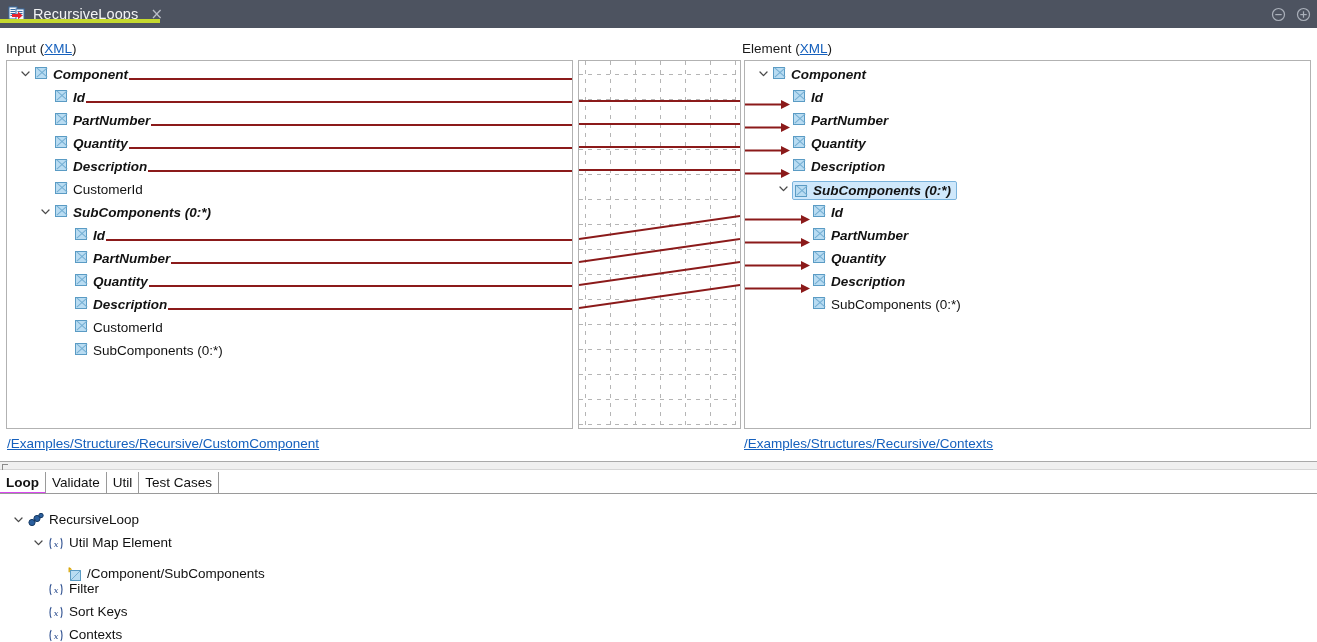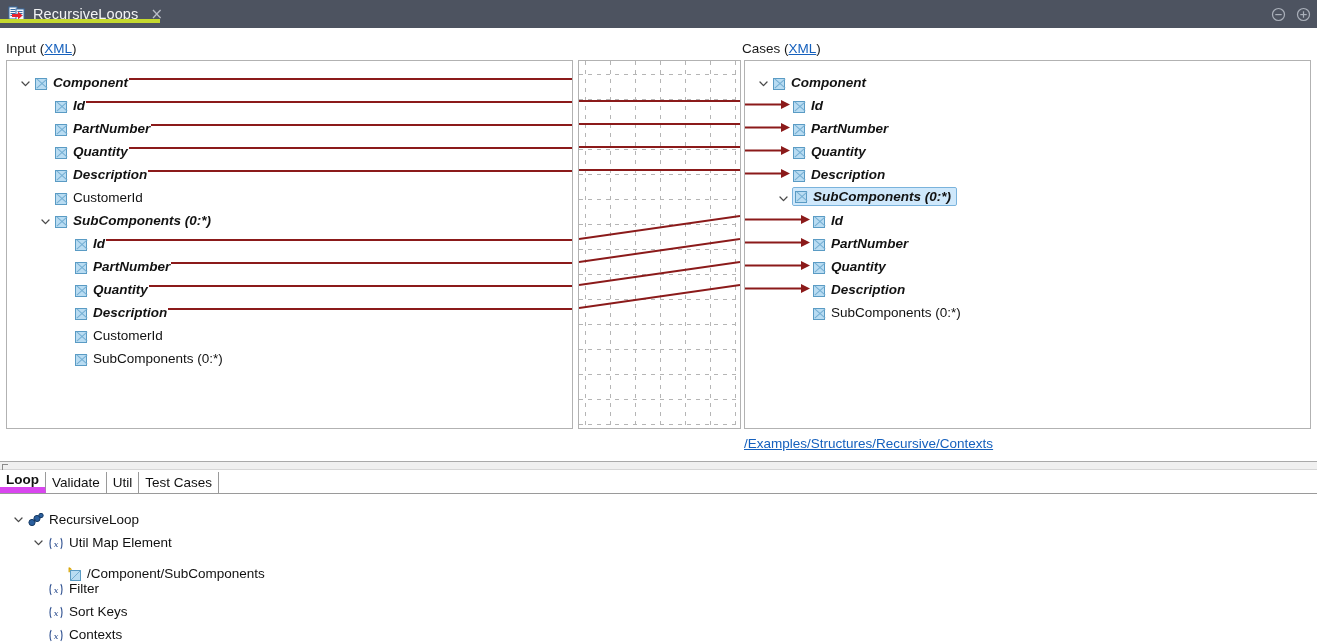--- a/index.html
+++ b/index.html
@@ -46,21 +46,21 @@
     color: #1560bd; text-decoration: underline; cursor: pointer;
   }
 
   
   .tree-panel {
     position: absolute; background: #ffffff;
     border: 1px solid #b2b2b2;
     overflow: hidden;
   }
   .tree-row {
-    position: absolute; height: 23px; display: flex; align-items: flex-end;
+    position: absolute; height: 23px; display: flex; align-items: flex-start;
     white-space: nowrap;
   }
   .twisty {
     width: 13px; height: 13px; flex: none; position: relative; margin-right: 3px;
   }
   .twisty svg { display: block; }
   .el-icon {
     width: 12px; height: 12px; flex: none; margin-right: 6px;
     background: #b9dcf2; border: 1px solid #5a9bc4; position: relative;
   }
@@ -104,21 +104,21 @@
     position: absolute; left: 0; width: 1317px; height: 22px;
     border-bottom: 1px solid #9a9a9a;
     display: flex; align-items: stretch;
   }
   .btab {
     display: flex; align-items: center; padding: 0 6px;
     font-size: 13.5px; color: #111; border-right: 1px solid #9a9a9a;
     background: #ffffff; white-space: nowrap; position: relative; top: 0;
   }
   .btab.first { border-left: none; }
-  .btab.active { font-weight: bold; border-bottom: 6px solid #d946ef; }
+  .btab.active { font-weight: bold; border-bottom: 1px solid #d946ef; }
   .tabstrip-filler { flex: 1 1 auto; border-bottom: 0; }
 
   .bottom-tree { position: absolute; left: 0; width: 1317px; background: #fff; }
   .brow { position: absolute; height: 23px; display: flex; align-items: center; white-space: nowrap; }
   .brow .lbl { font-size: 13.5px; color: #111; }
   .fx-icon { width: 16px; height: 13px; margin-right: 5px; flex: none; }
   .chain-icon { width: 16px; height: 14px; margin-right: 5px; flex: none; }
   .xpath-icon { width: 13px; height: 14px; margin-right: 6px; flex: none; }
 </style>
 </head>
@@ -160,21 +160,21 @@
           <rect x="6.9" y="4.3" width="1.2" height="6.4" fill="#aab0ba"></rect>
         </svg>
       </span>
     </div>
   </div>
 
   <div class="panel-label" style="left:6px; top:41px;">
     <span>Input (</span><a>XML</a><span>)</span>
   </div>
   <div class="panel-label" style="left:742px; top:41px;">
-    <span>Cases (</span><a>XML</a><span>)</span>
+    <span>Element (</span><a>XML</a><span>)</span>
   </div>
 
   <div class="tree-panel" id="input-tree" style="left:6px; top:60px; width:567px; height:369px;">
       <div class="tree-row" style="left: 12px; top: 6px;">
         <span class="twisty">
           <svg width="13" height="13" viewBox="0 0 13 13">
             <path d="M3 5 L6.5 8.6 L10 5" fill="none" stroke="#4a4a4a" stroke-width="1.3" stroke-linecap="round" stroke-linejoin="round"></path>
           </svg>
         </span>
         <span class="el-icon"></span>
@@ -383,20 +383,21 @@
           <rect x="0" y="4.5" width="57" height="2" fill="#8b1a1a"></rect>
           <path d="M56 1 L65 5.5 L56 10 Z" fill="#8b1a1a"></path>
         </svg></div>
       <div class="tree-row" style="left: 52px; top: 236px;">
         <span class="twisty"></span>
         <span class="el-icon"></span>
         <span class="node-label">SubComponents (0:*)</span>
       </div>
     </div>
 
+  <a class="pathlink" style="position:absolute; left:7px; top:436px; font-size:13.5px;">/Examples/Structures/Recursive/CustomComponent</a>
   <a class="pathlink" style="position:absolute; left:744px; top:436px; font-size:13.5px;">/Examples/Structures/Recursive/Contexts</a>
 
   <div class="splitter" style="top:461px;"></div>
 
   <div class="tabstrip" id="bottom-tabs" style="top:472px;">
       <div class="btab active first">
         <span>Loop</span>
       </div>
       <div class="btab">
         <span>Validate</span>

